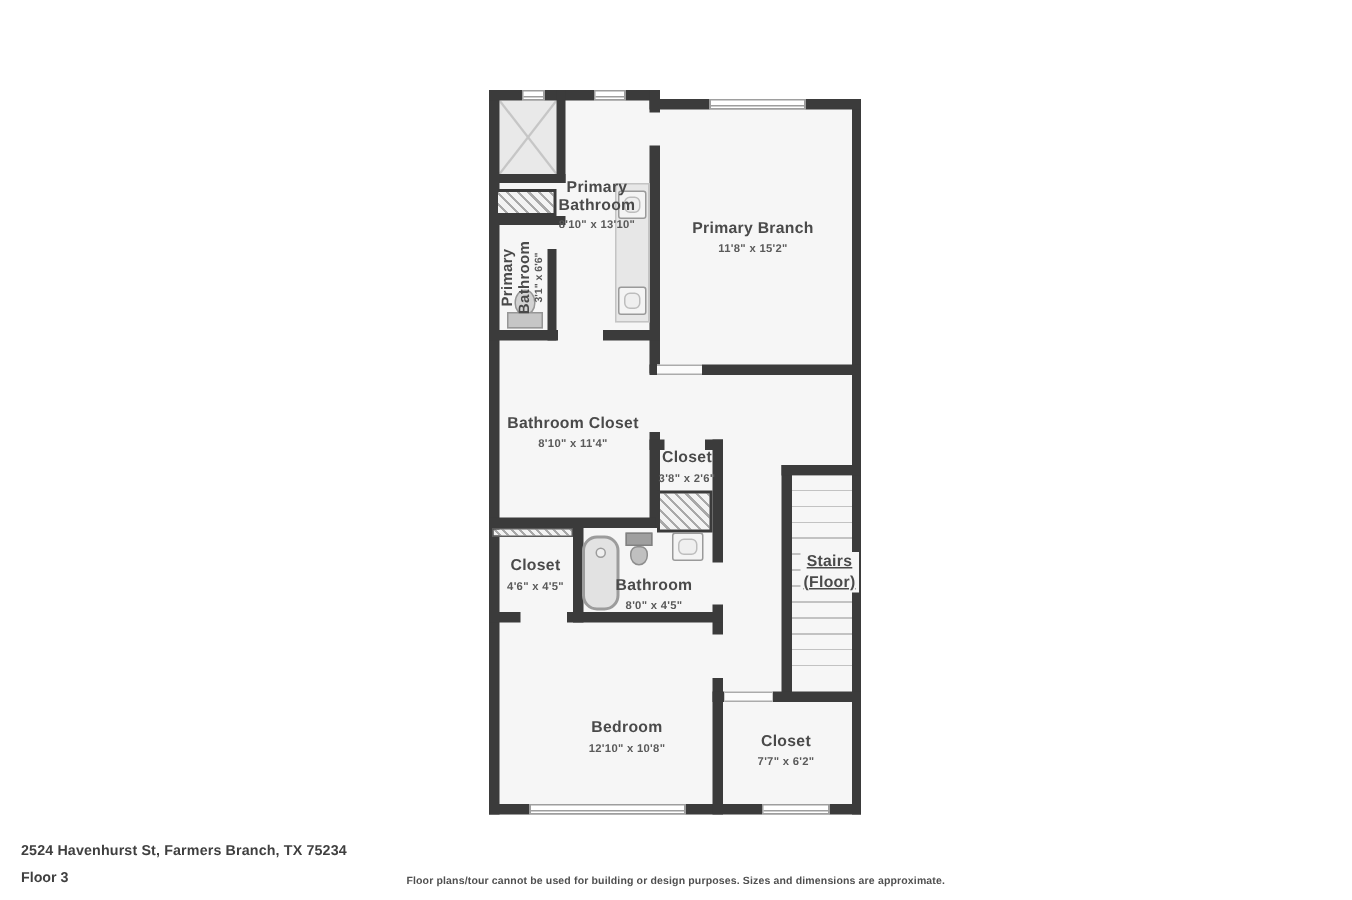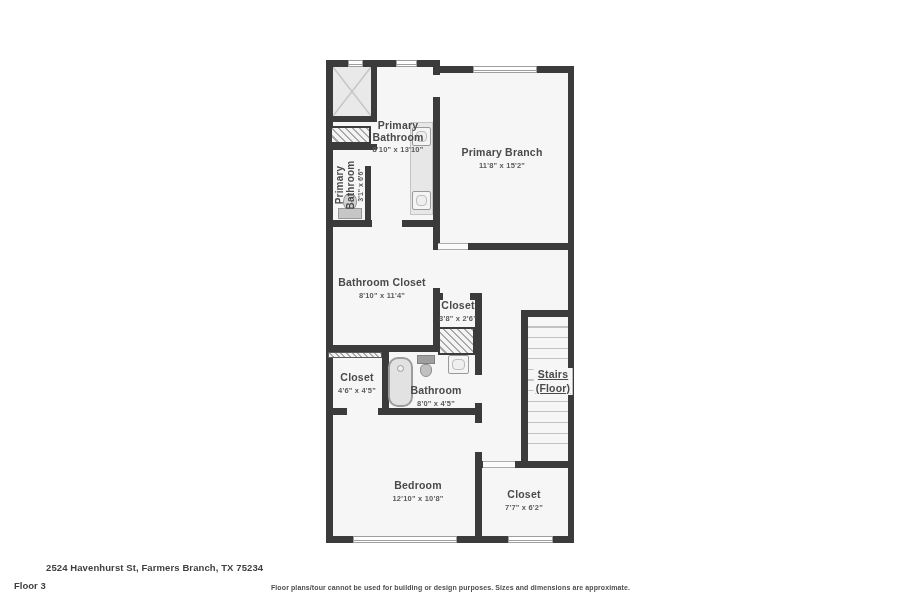--- a/index.html
+++ b/index.html
@@ -25,21 +25,21 @@
   .nowrap{white-space:nowrap;}
   .vlabel{position:absolute;text-align:center;color:#4a4a4a;width:62px;
     transform:translate(-50%,-50%) rotate(-90deg);}
   .vlabel .nm{font-weight:bold;font-size:10px;line-height:11px;letter-spacing:.2px;display:block;}
   .vlabel .dm{font-weight:bold;font-size:7px;line-height:8px;color:#5a5a5a;margin-top:1px;display:block;}
   .treads{position:absolute;background:repeating-linear-gradient(to bottom,transparent 0 9.5px,#c2c2c2 9.5px 10.6px);}
   .stairs-label{background:#f6f6f6;padding:1px 2px;}
   .vanity{position:absolute;background:#e7e7e7;border:1px solid #c4c4c4;}
   .sinkbox{position:absolute;background:#f4f4f4;border:1px solid #9a9a9a;border-radius:2px;}
   .sinkbox .basin{position:absolute;left:3px;top:3px;right:3px;bottom:3px;border:1px solid #bdbdbd;border-radius:4px;background:#efefef;}
-  .footer-address{position:absolute;left:14px;top:562px;font-size:9.5px;font-weight:bold;color:#3f3f3f;letter-spacing:.1px;margin-left:32px;}
+  .footer-address{position:absolute;left:14px;top:562px;font-size:9.5px;font-weight:bold;color:#3f3f3f;letter-spacing:.1px;}
   .footer-floor{position:absolute;left:14px;top:580px;font-size:9.5px;font-weight:bold;color:#3f3f3f;}
   .footer-disclaimer{position:absolute;left:0;top:584px;width:901px;text-align:center;font-size:7px;font-weight:bold;color:#4f4f4f;letter-spacing:.1px;}
 </style>
 </head>
 <body>
 
 <div class="plan">
 
   <div style="position:absolute;left:114px;top:0;width:134px;height:6px;background:#fff;"></div>
 

